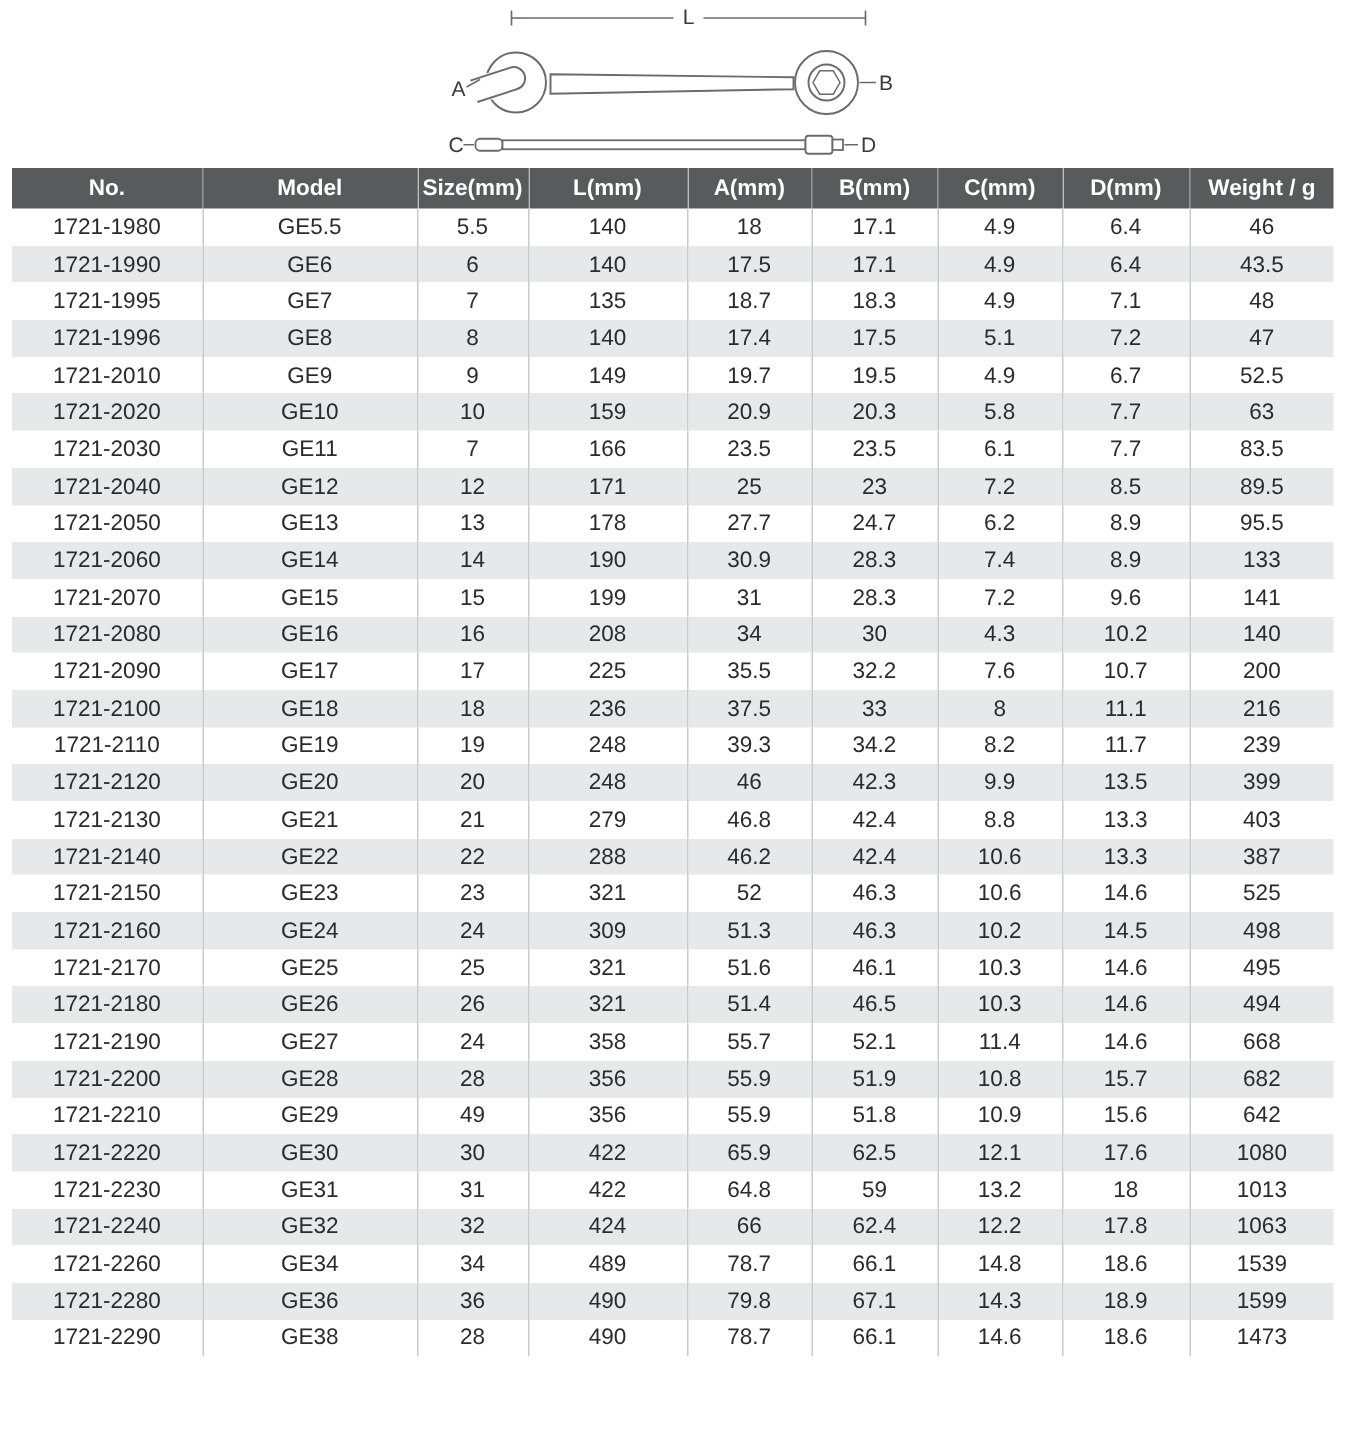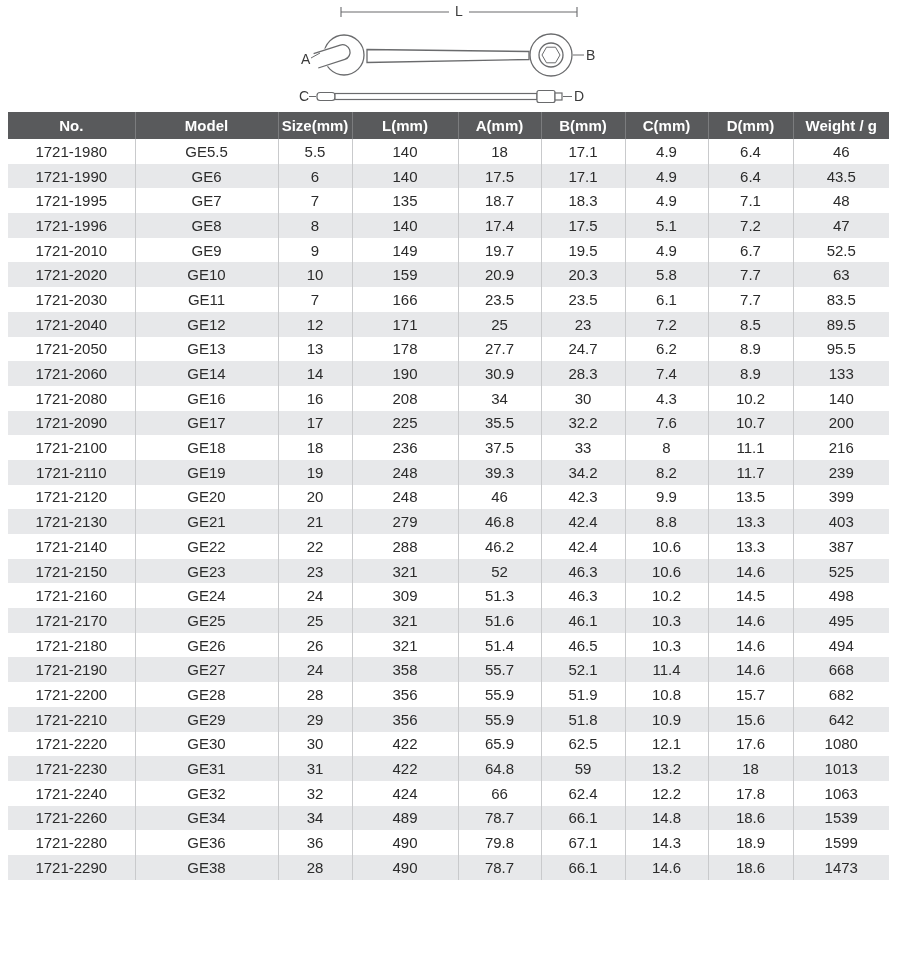--- a/index.html
+++ b/index.html
@@ -223,20 +223,31 @@
         <td>GE14</td>
         <td>14</td>
         <td>190</td>
         <td>30.9</td>
         <td>28.3</td>
         <td>7.4</td>
         <td>8.9</td>
         <td>133</td>
       </tr>
       <tr>
+        <td>1721-2070</td>
+        <td>GE15</td>
+        <td>15</td>
+        <td>199</td>
+        <td>31</td>
+        <td>28.3</td>
+        <td>7.2</td>
+        <td>9.6</td>
+        <td>141</td>
+      </tr>
+      <tr>
         <td>1721-2080</td>
         <td>GE16</td>
         <td>16</td>
         <td>208</td>
         <td>34</td>
         <td>30</td>
         <td>4.3</td>
         <td>10.2</td>
         <td>140</td>
       </tr>
@@ -368,21 +379,21 @@
         <td>356</td>
         <td>55.9</td>
         <td>51.9</td>
         <td>10.8</td>
         <td>15.7</td>
         <td>682</td>
       </tr>
       <tr>
         <td>1721-2210</td>
         <td>GE29</td>
-        <td>29</td>
+        <td>49</td>
         <td>356</td>
         <td>55.9</td>
         <td>51.8</td>
         <td>10.9</td>
         <td>15.6</td>
         <td>642</td>
       </tr>
       <tr>
         <td>1721-2220</td>
         <td>GE30</td>

